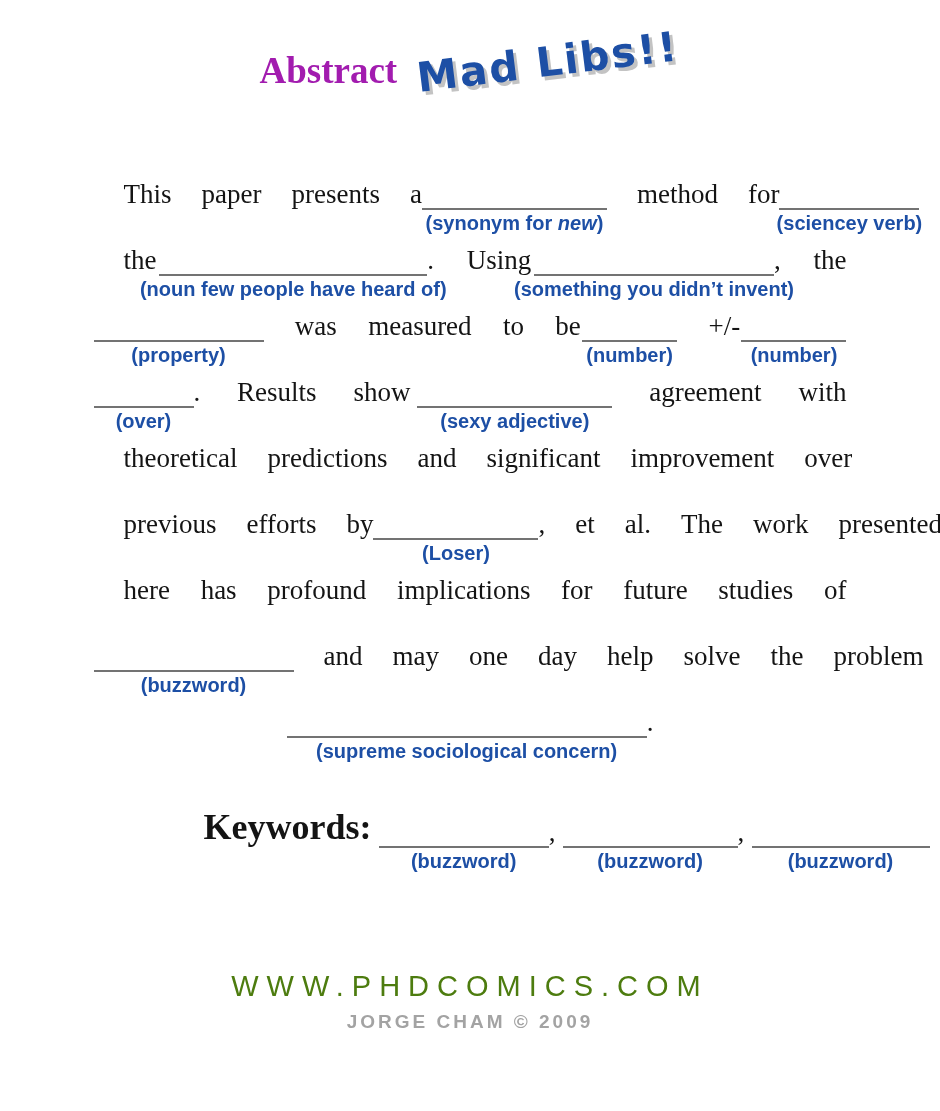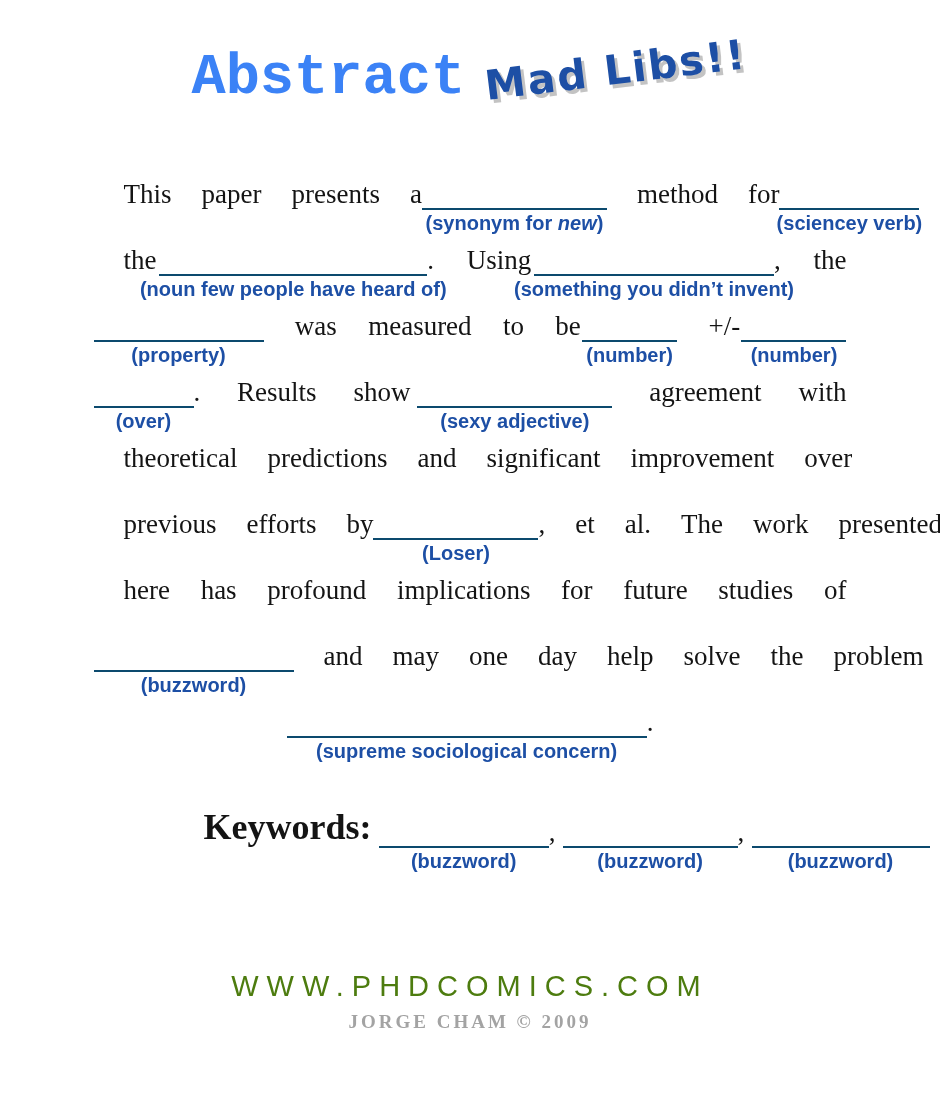--- a/index.html
+++ b/index.html
@@ -8,24 +8,24 @@
     width: 940px;
     height: 1111px;
     background: #ffffff;
     font-family: "Liberation Serif", serif;
     color: #141414;
     overflow: hidden;
   }
   
   .title-row { text-align: center; padding-top: 46px; height: 70px; }
   .title-abstract {
-    font-family: Liberation Mono, monospace;
-    font-weight: bold;
-    font-size: 57px;
-    color: #3b82f6;
+    font-family: Liberation Serif, serif;
+    font-weight: bold;
+    font-size: 37px;
+    color: #a21caf;
     letter-spacing: 0px;
     vertical-align: middle;
   }
   .title-madlibs {
     display: inline-block;
     font-family: "DejaVu Sans", sans-serif;
     font-weight: bold;
     font-size: 41px;
     color: #1d4fa5;
     letter-spacing: 2px;
@@ -45,21 +45,21 @@
     margin-bottom: 26px;
   }
   .line.center { justify-content: center; }
   .line.gap-top { margin-top: 8px; }
   .w { white-space: nowrap; margin-left: 30px; }
   .blankwrap { display: inline-flex; align-items: flex-end; }
   .blank {
     display: inline-block;
     position: relative;
     height: 33px;
-    border-bottom: 2px solid #0c4a6e;
+    border-bottom: 2px solid #737373;
     font-weight: bold;
   }
   .hint {
     position: absolute;
     left: 50%;
     top: 37px;
     transform: translateX(-50%);
     font-family: "Liberation Sans", sans-serif;
     font-size: 20px;
     color: #1d4fa5;
@@ -77,21 +77,21 @@
   .footer { position: absolute; left: 0; right: 0; top: 970px; text-align: center; }
   .site-url {
     font-family: "Liberation Sans", sans-serif;
     font-size: 29px;
     letter-spacing: 8px;
     color: #4d7c0f;
     font-weight: 500;
   }
   .copyright {
     margin-top: 8px;
-    font-family: Liberation Serif, serif;
+    font-family: Liberation Sans, sans-serif;
     font-size: 19px;
     letter-spacing: 3px;
     color: #a3a3a3;
     font-weight: bold;
   }
 </style>
 </head>
 <body>
 
 <div class="page">

